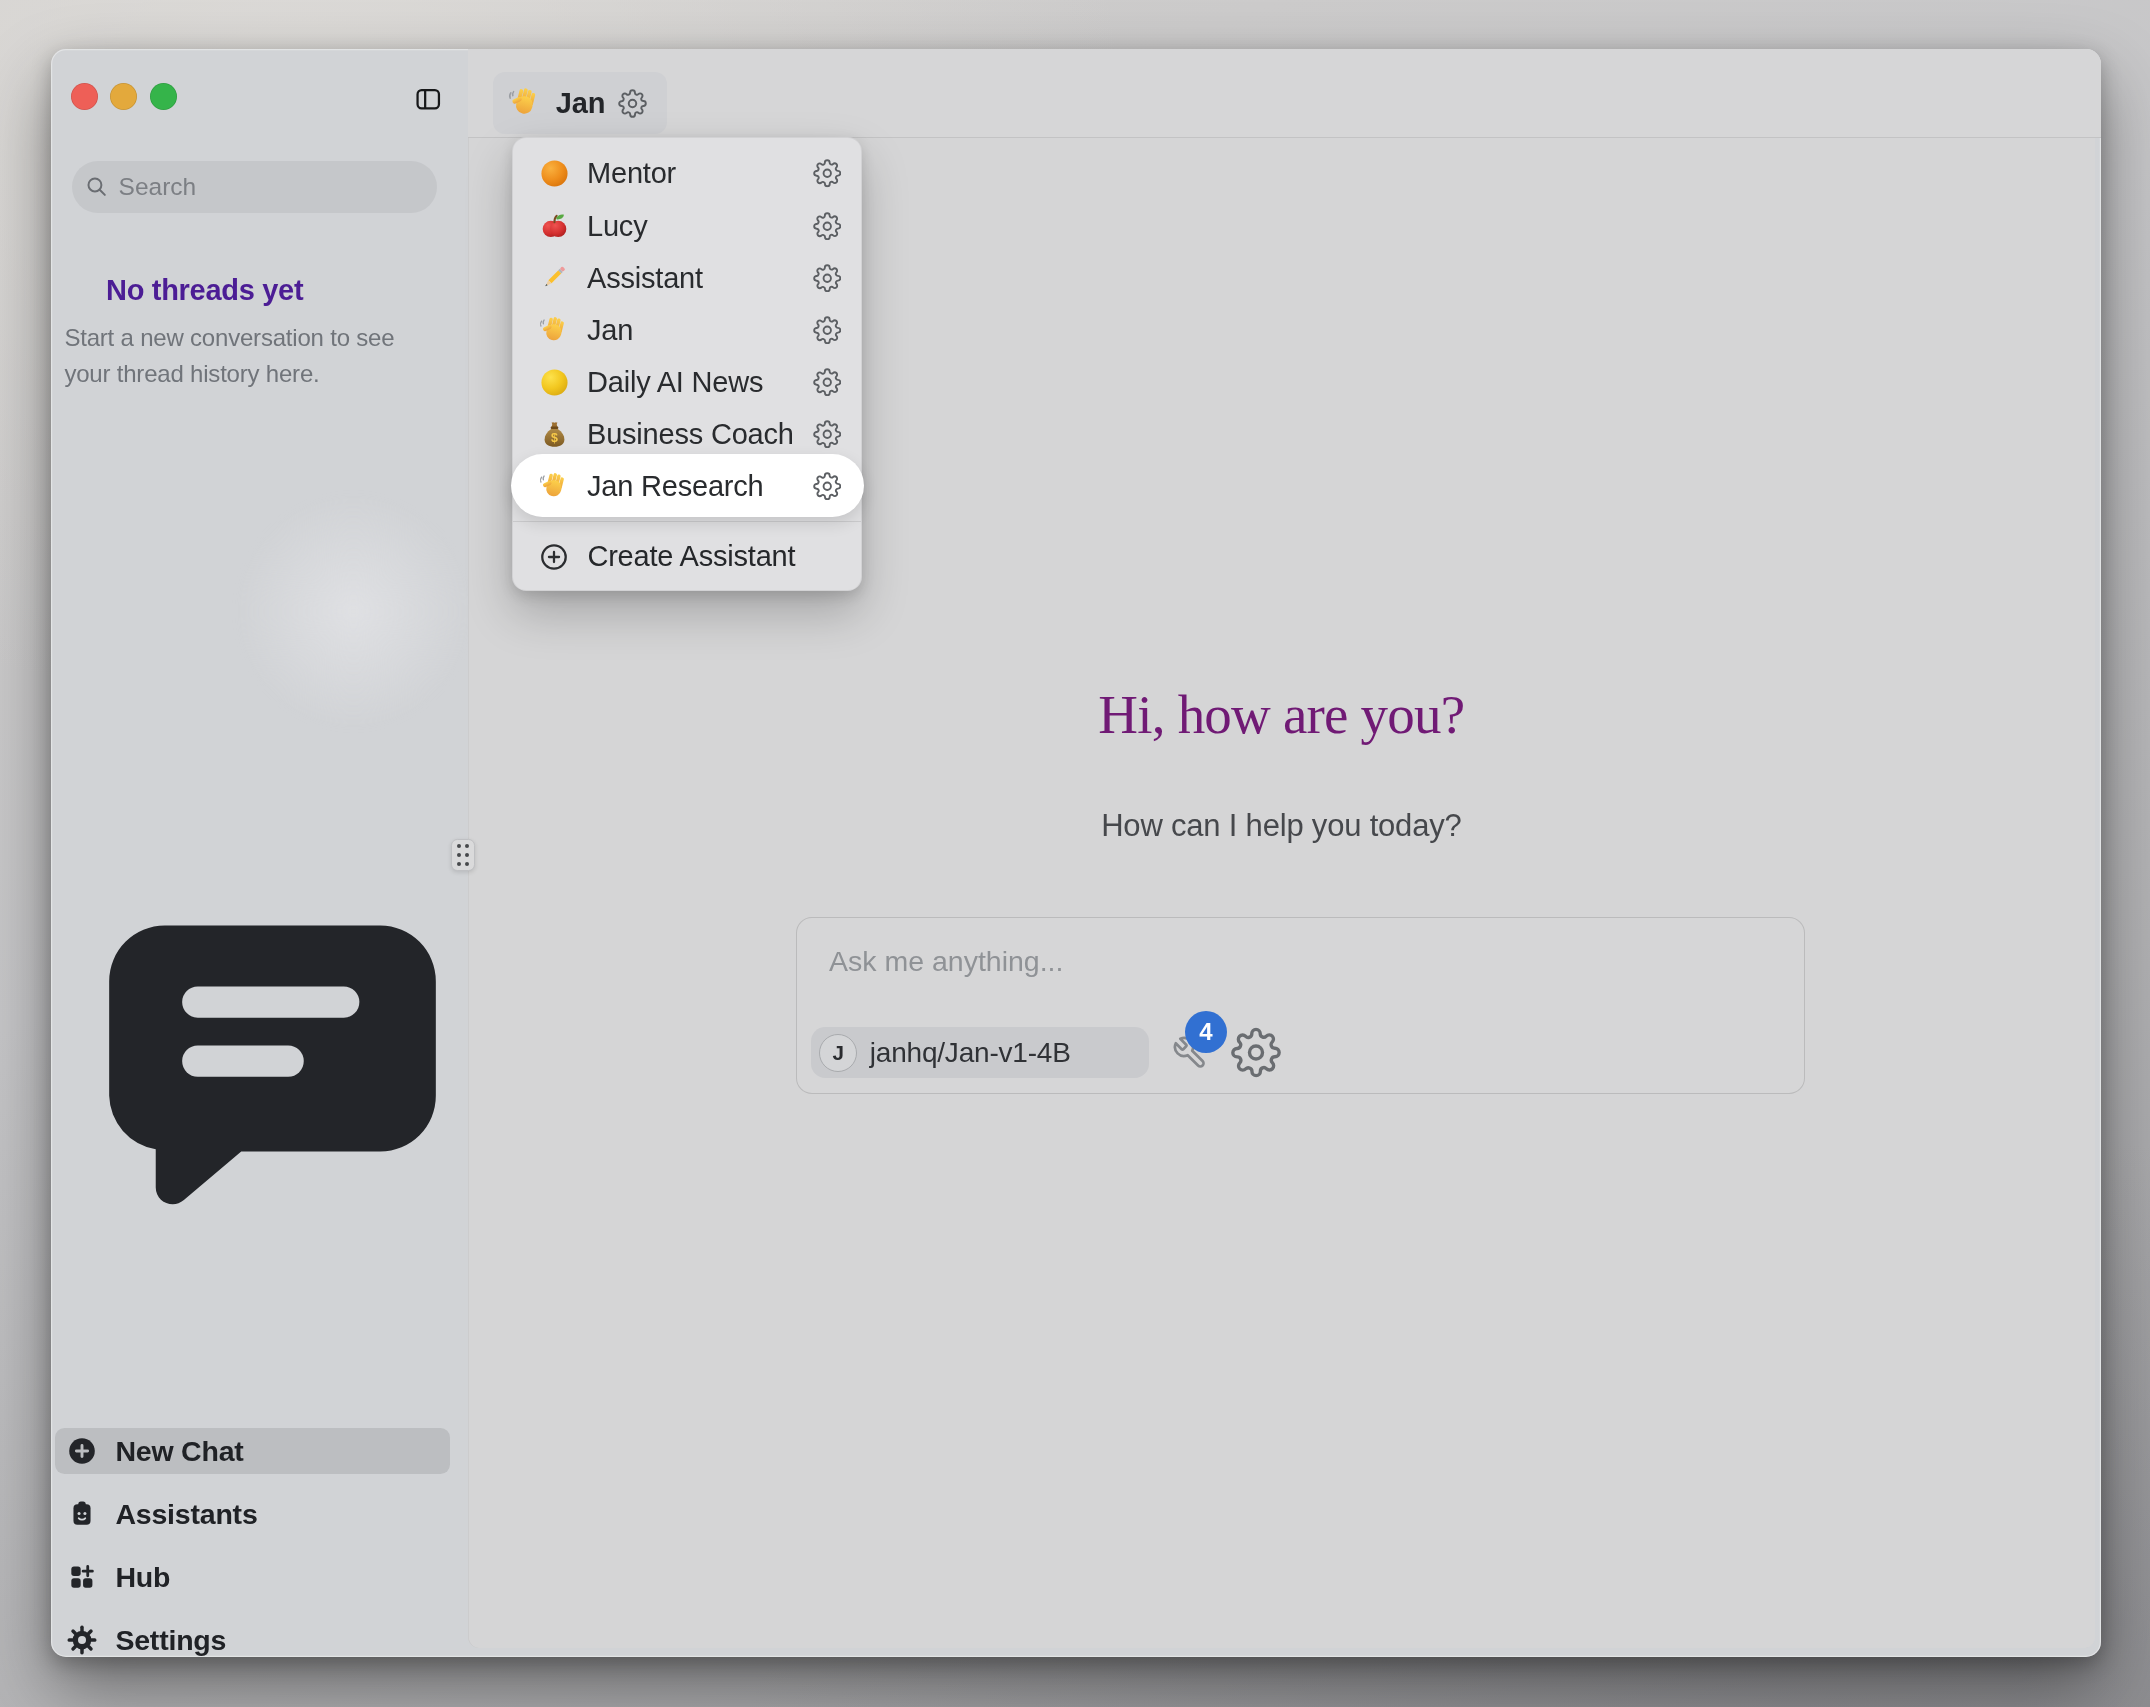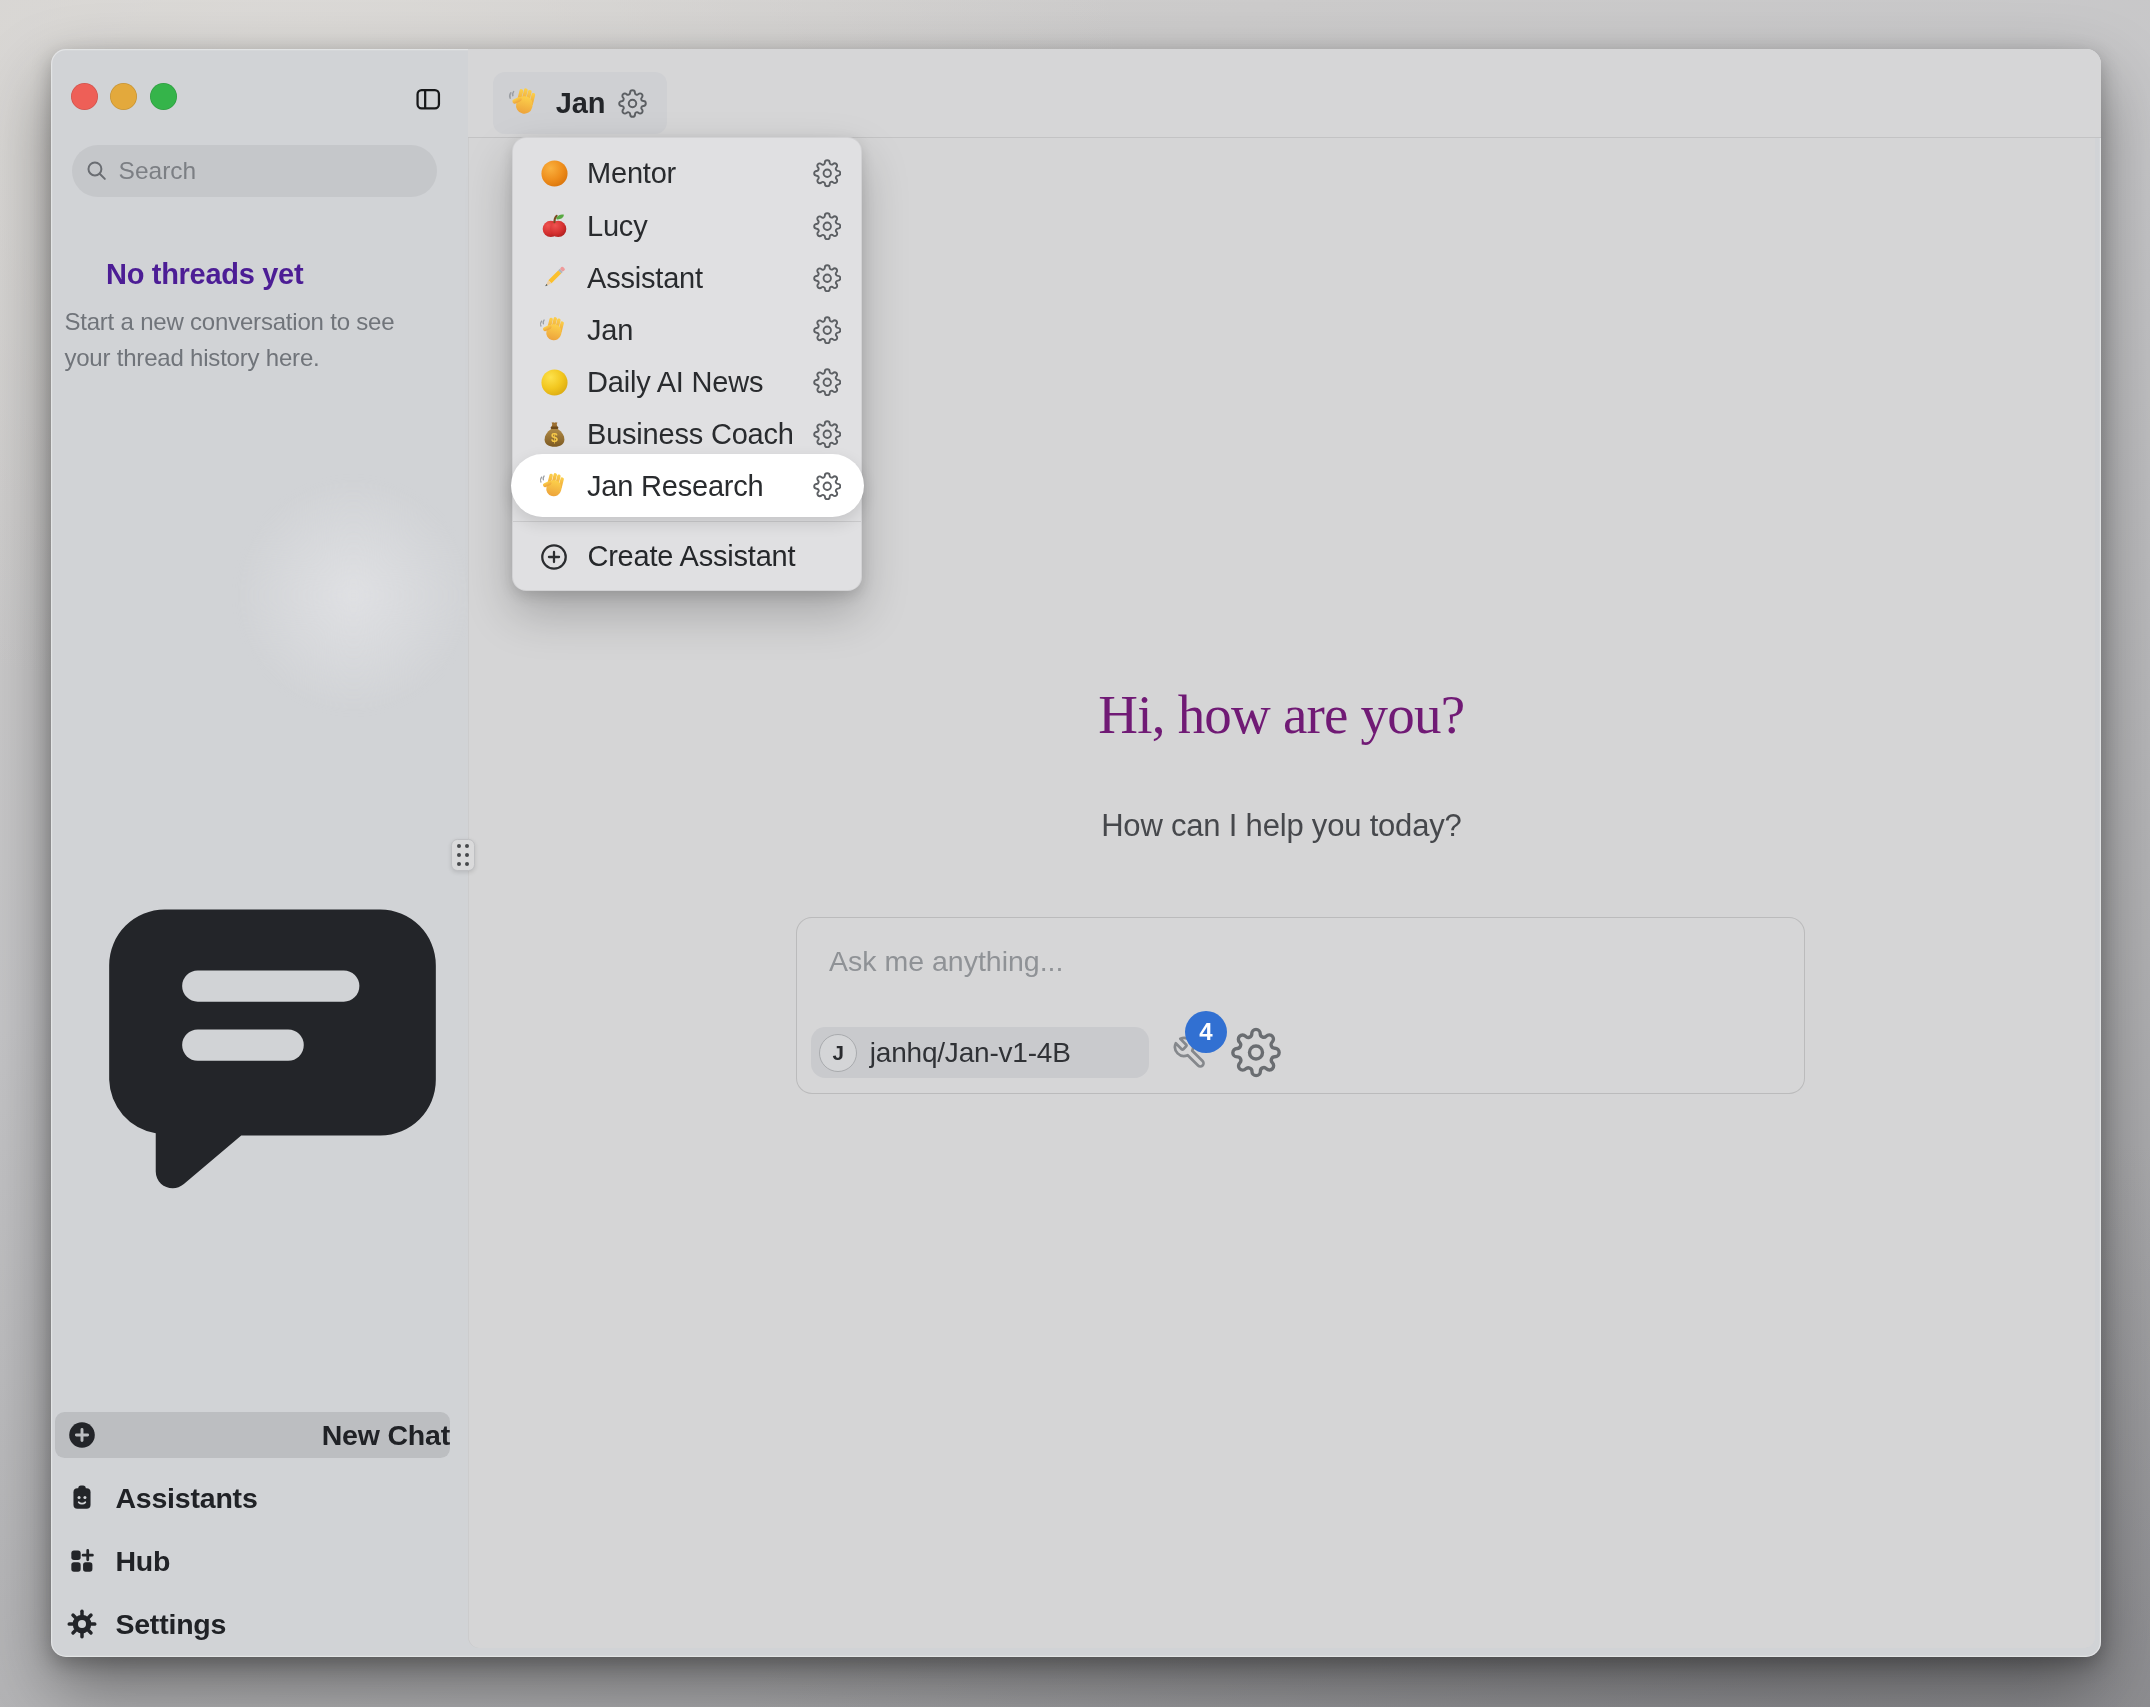--- a/index.html
+++ b/index.html
@@ -18,36 +18,36 @@
     box-shadow: 0 32px 71px rgba(0,0,0,.40), 0 6.3px 20.6px rgba(0,0,0,.25), inset 0 0 0 1.2px rgba(255,255,255,.38);
   }
   
   .traffic { position:absolute; top:34px; width:27px; height:27px; border-radius:50%; }
   .t-red    { left:20px;  background:#ee5f57; box-shadow: inset 0 0 0 0.8px rgba(0,0,0,.12); }
   .t-yellow { left:59px;  background:#e3a93c; box-shadow: inset 0 0 0 0.8px rgba(0,0,0,.12); }
   .t-green  { left:99px; background:#35b44a; box-shadow: inset 0 0 0 0.8px rgba(0,0,0,.12); }
   .toggle-btn { position:absolute; left:363px; top:36px; width:28.5px; height:28.5px; color:#17181a; cursor:pointer; }
   svg.ic { display:block; width:100%; height:100%; }
   
-  .sidebar { position:absolute; left:0; top:0; width:417px; height:100%; }
+  .sidebar { position:absolute; left:0; top:16px; width:417px; height:100%; }
   .sidebar-blob { position:absolute; left:184px; top:428px; width:237px; height:237px; border-radius:50%;
     background:radial-gradient(circle at 50% 50%, rgba(235,235,238,.55) 0%, rgba(235,235,238,0) 70%); filter:blur(4.7px); }
   .search-box { position:absolute; left:20.6px; top:96px; width:365px; height:52px; border-radius:26px; background:#c5c7ca; }
   .search-box .mag { position:absolute; left:12.6px; top:13.4px; width:25px; height:25px; color:#6a6d72; }
   .search-box input {
     position:absolute; left:47px; top:0; width:312px; height:52px; border:none; outline:none; background:transparent;
     font:24.5px "Liberation Sans","DejaVu Sans",sans-serif; color:#3a3c40;
   }
   .search-box input::placeholder { color:#7c7f84; opacity:1; }
   .empty-icon { position:absolute; left:12.6px; top:206px; width:32px; height:32px; }
   .empty-title { position:absolute; left:55px; top:209px; font-size:29px; font-weight:700; letter-spacing:-0.3px; color:#4c1d95; }
   .empty-desc { position:absolute; left:13.4px; top:255px; width:371px; font-size:24px; line-height:36px; color:#70747a; letter-spacing:-0.2px; }
   .nav-item { position:absolute; left:4px; width:395px; height:46px; border-radius:9.5px;
     display:flex; align-items:center; padding-left:11px; cursor:pointer; }
-  .nav-item.active { background:#bcbec1;justify-content:space-between; }
+  .nav-item.active { background:#bcbec1; }
   .nav-item .nico { width:32px; height:32px; flex:0 0 auto; }
   .nav-item .nlabel { margin-left:17.4px; font-size:28.5px; font-weight:600; letter-spacing:-0.2px; color:#202226; }
   
   .main-header { position:absolute; left:417px; right:0; top:0; height:89px; background:#d6d6d7;
     border-top-right-radius:15px; border-bottom:0.8px solid rgba(0,0,0,.085); }
   .asst-pill { position:absolute; left:25px; top:23px; height:62px; padding:0 20.6px 0 14.2px; border-radius:12px;
     background:#cfd0d3; display:flex; align-items:center; gap:12.6px; cursor:pointer; }
   .asst-pill .hico { width:36px; height:36px; }
   .asst-pill .hlabel { font-size:29px; font-weight:600; letter-spacing:-0.2px; color:#232529; }
   .asst-pill .hgear { width:29px; height:29px; color:#5c5f63; }

